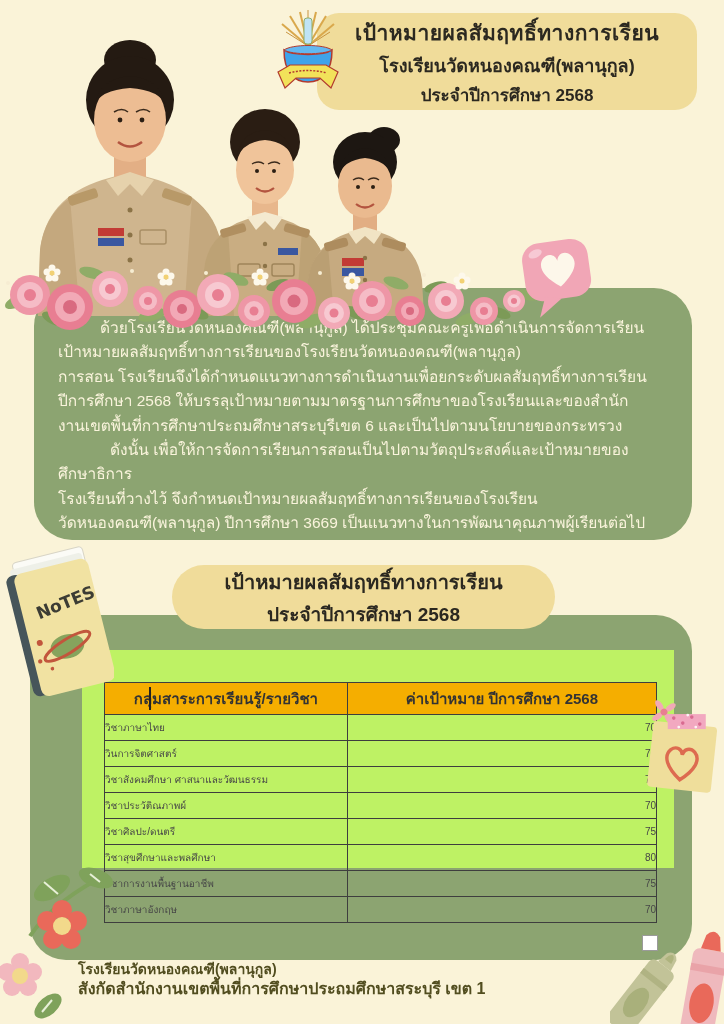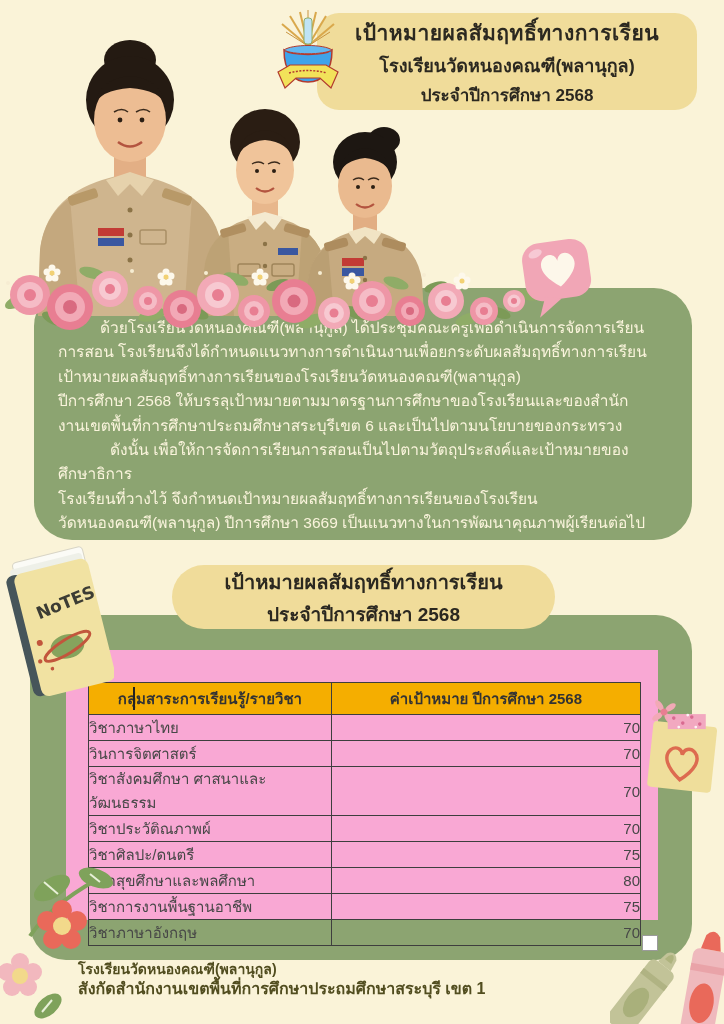--- a/index.html
+++ b/index.html
@@ -43,30 +43,30 @@
   }
   .section-banner .l1{font-size:20px;font-weight:bold;}
   .section-banner .l2{font-size:19px;font-weight:bold;margin-top:1px;}
 
   
   .table-panel{
     left:30px;top:615px;width:662px;height:345px;
     background:#8ca471;border-radius:36px;z-index:3;
   }
   .sheet{
-    left:66px;top:650px;width:592px;height:270px;
-    background:#f9a8d4;z-index:4;
+    left:82px;top:650px;width:592px;height:218px;
+    background:#bef264;z-index:4;
   }
   table.goals{
     position:absolute;left:22px;top:32px;width:553px;
     border-collapse:collapse;table-layout:fixed;
   }
   table.goals th,table.goals td{
     border:1px solid #3e3e3e;
-    font-size:15px;color:#474747;
+    font-size:10px;color:#474747;
     height:25px;padding:0;
   }
   table.goals th{
     background:#f5ae00;color:#333;font-weight:bold;height:31px;font-size:15px;
     position:relative;
   }
   td.subject{text-align:left;padding-left:10px;}
   td.target{text-align:right;}
   .col1{width:44%;} .col2{width:56%;}
   .header-caret{position:absolute;left:44px;top:4px;width:2px;height:23px;background:#222;}
@@ -195,22 +195,22 @@
       <rect x="372" y="220" width="24" height="9" rx="3" fill="#ad8c5e" transform="rotate(15 384 224)"></rect>
       <rect x="332" y="238" width="22" height="8" fill="#c23b35"></rect>
       <rect x="332" y="248" width="22" height="8" fill="#3a57a0"></rect>
       <circle cx="355" cy="238" r="2.2" fill="#8b7347"></circle>
         <circle cx="355" cy="260" r="2.2" fill="#8b7347"></circle>
     </g>
   </svg>
 
   <div class="abs intro-panel">
     <div class="intro-line indent1">ด้วยโรงเรียนวัดหนองคณฑี(พลานุกูล) ได้ประชุมคณะครูเพื่อดำเนินการจัดการเรียน</div>
+    <div class="intro-line">เป้าหมายผลสัมฤทธิ์ทางการเรียนของโรงเรียนวัดหนองคณฑี(พลานุกูล)</div>
     <div class="intro-line">การสอน โรงเรียนจึงได้กำหนดแนวทางการดำเนินงานเพื่อยกระดับผลสัมฤทธิ์ทางการเรียน</div>
-    <div class="intro-line">เป้าหมายผลสัมฤทธิ์ทางการเรียนของโรงเรียนวัดหนองคณฑี(พลานุกูล)</div>
     <div class="intro-line">ปีการศึกษา 2568 ให้บรรลุเป้าหมายตามมาตรฐานการศึกษาของโรงเรียนและของสำนัก</div>
     <div class="intro-line">งานเขตพื้นที่การศึกษาประถมศึกษาสระบุรีเขต 6 และเป็นไปตามนโยบายของกระทรวง</div>
     <div class="intro-line indent2">ดังนั้น เพื่อให้การจัดการเรียนการสอนเป็นไปตามวัตถุประสงค์และเป้าหมายของ</div>
     <div class="intro-line">ศึกษาธิการ</div>
     <div class="intro-line">โรงเรียนที่วางไว้ จึงกำหนดเป้าหมายผลสัมฤทธิ์ทางการเรียนของโรงเรียน</div>
     <div class="intro-line">วัดหนองคณฑี(พลานุกูล) ปีการศึกษา 3669 เป็นแนวทางในการพัฒนาคุณภาพผู้เรียนต่อไป</div>
   </div>
 
   <svg class="abs garland" width="545" height="90" viewBox="0 0 545 90">
     <g fill="#8fac67">

